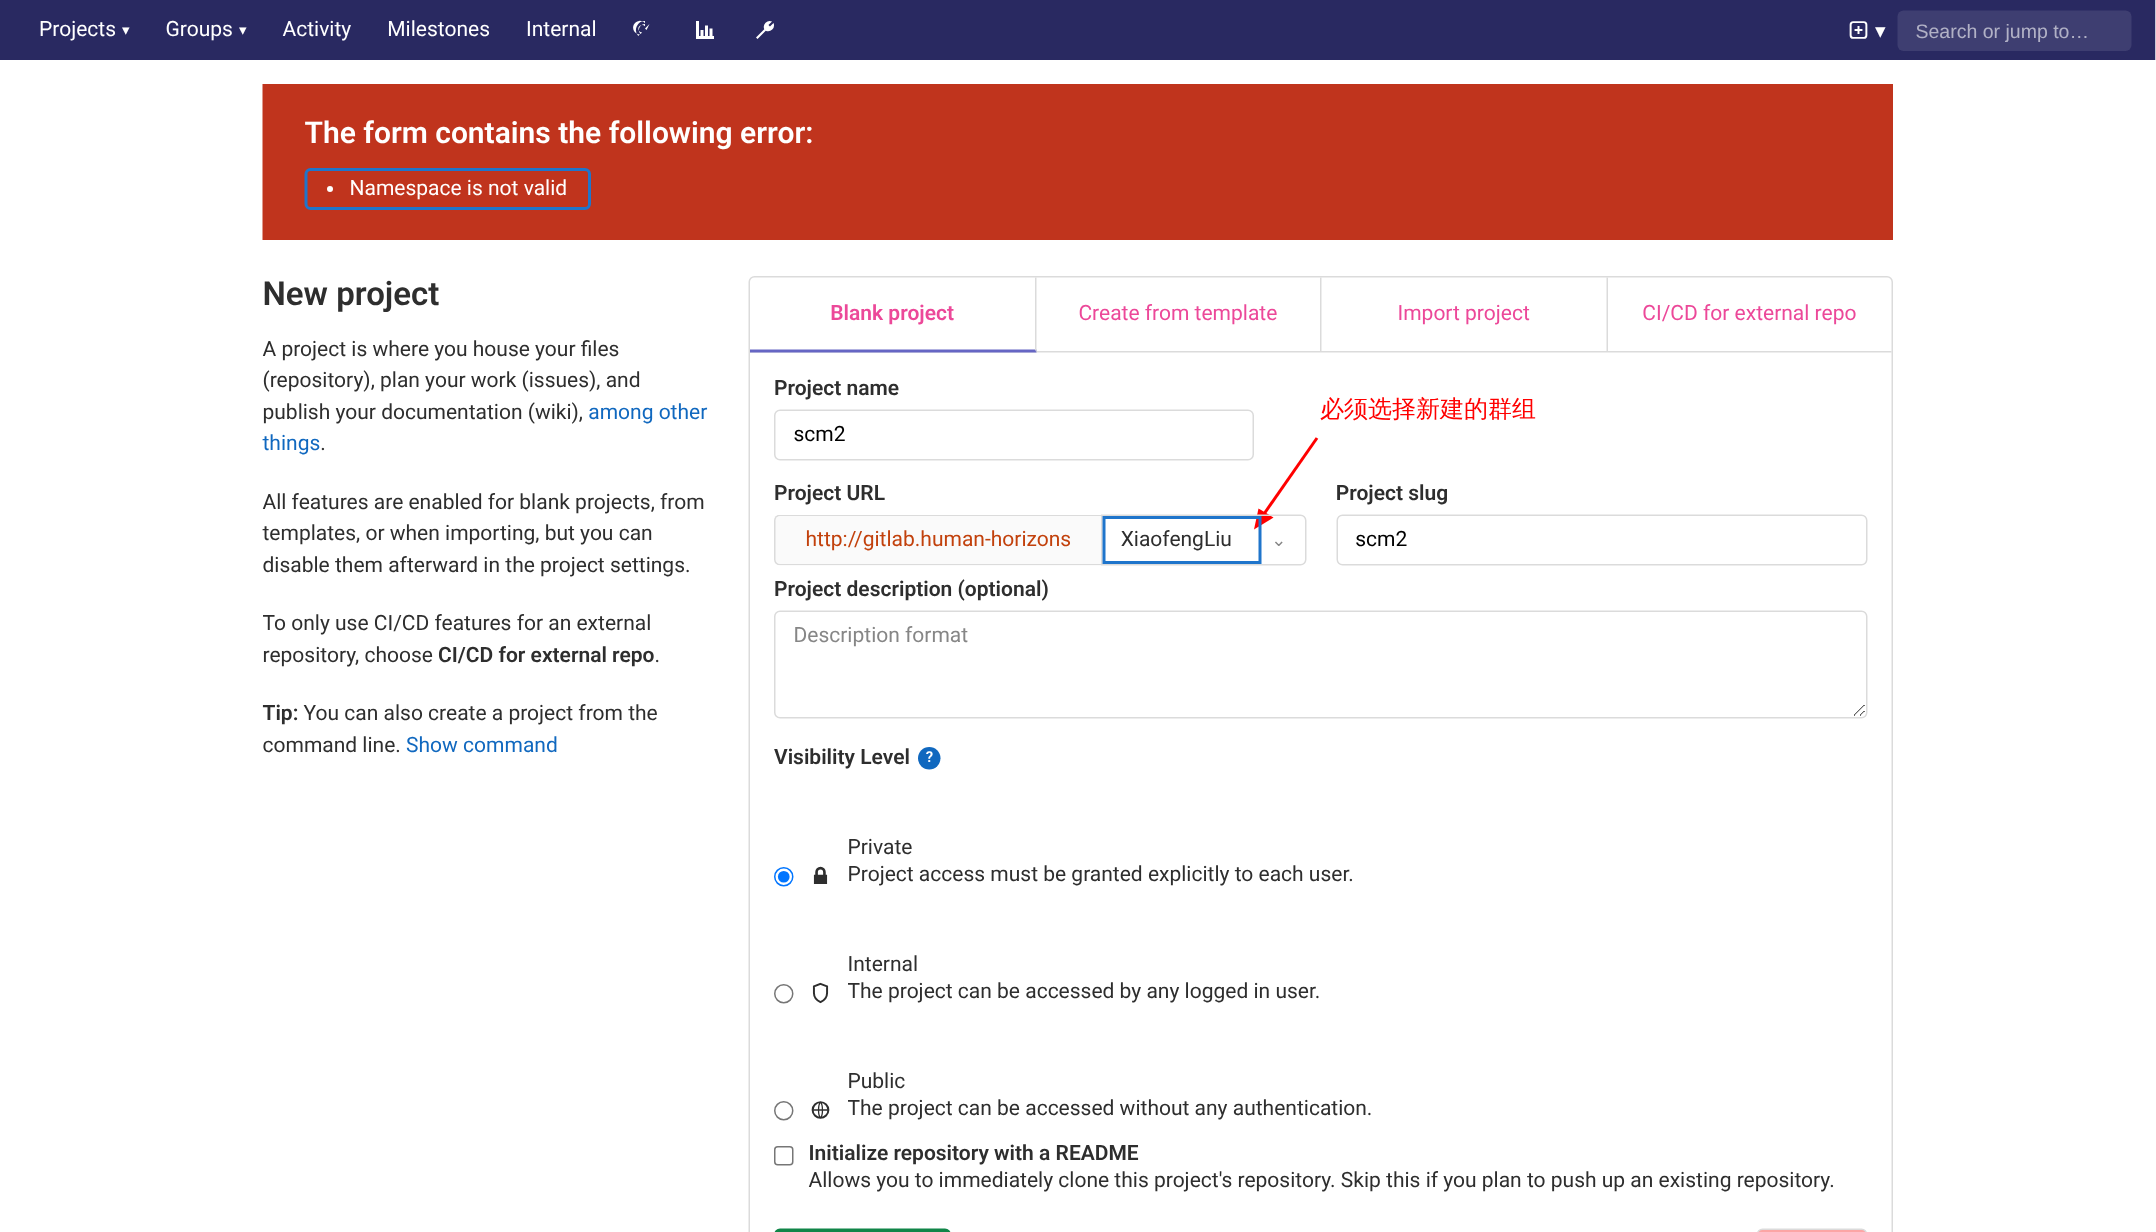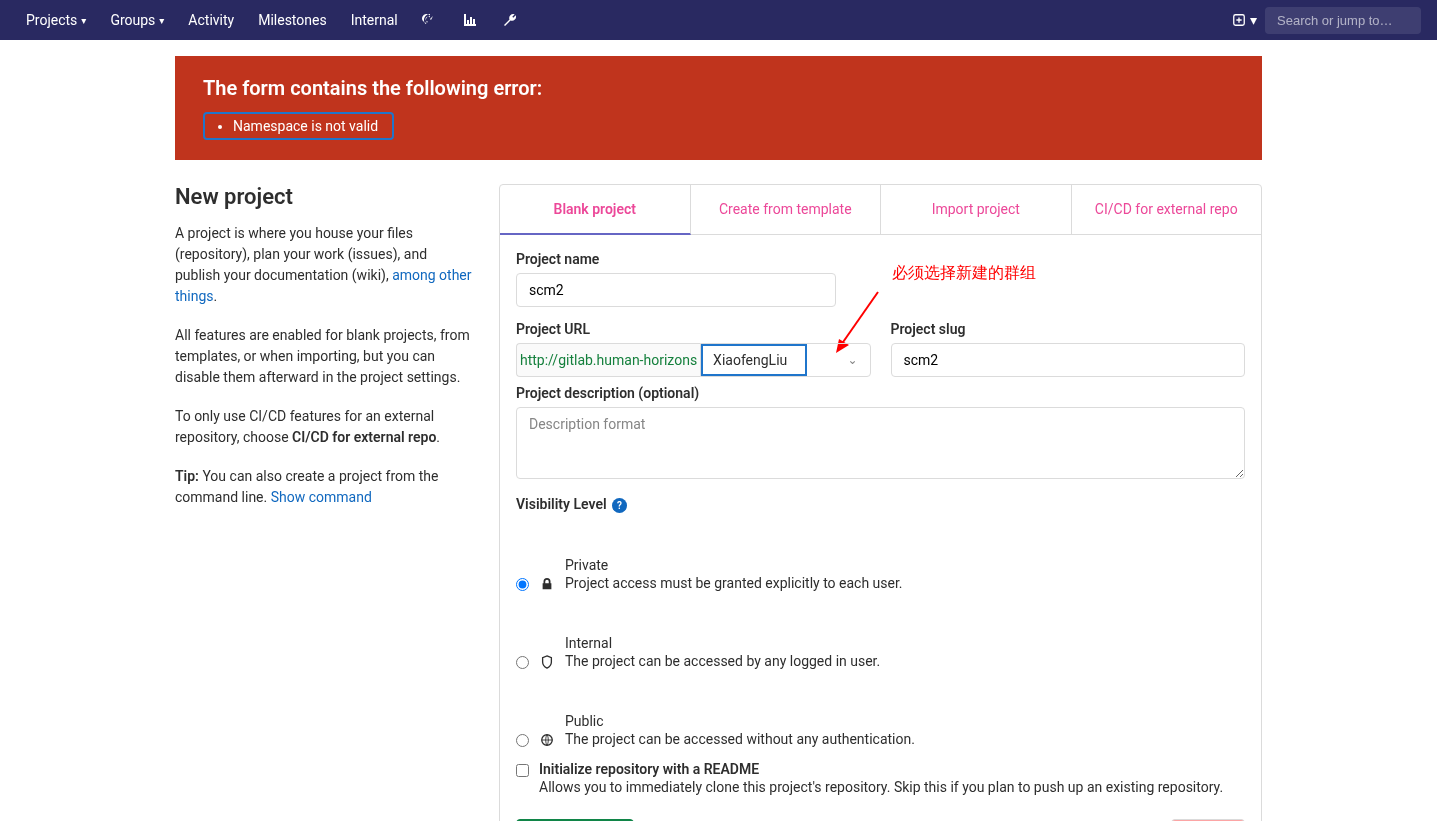--- a/index.html
+++ b/index.html
@@ -32,21 +32,21 @@
 .form-body { padding: 16px; position: relative; }
 .form-group { margin-bottom: 14px; }
 .form-label { display: block; font-weight: 600; font-size: 14px; margin-bottom: 6px; }
 .text-input, .textarea-input { width: 100%; border: 1px solid #dbdbdb; border-radius: 4px; padding: 8px 12px; font-size: 14px; font-family: inherit; }
 .textarea-input { height: 72px; resize: vertical; }
 .text-input::placeholder, .textarea-input::placeholder { color: #868686; }
 .url-row { display: flex; gap: 20px; }
 .url-col { flex: 1; }
 .slug-col { flex: 1; }
 .url-group { display: flex; }
-.url-prefix { border: 1px solid #dbdbdb; border-right: none; border-radius: 4px 0 0 4px; background: #fafafa; padding: 8px 3px; font-size: 14px; color: #15803d; white-space: nowrap; overflow: hidden; }
+.url-prefix { border: 1px solid #dbdbdb; border-right: none; border-radius: 4px 0 0 4px; background: #fafafa; padding: 8px 20px; font-size: 14px; color: #c2410c; white-space: nowrap; overflow: hidden; }
 .url-select { flex: 1; border: 1px solid #dbdbdb; border-radius: 0 4px 4px 0; padding: 8px 12px; font-size: 14px; display: flex; justify-content: space-between; align-items: center; cursor: pointer; position: relative; }
 .url-select .highlight-box { position: absolute; left: 0; top: 0; bottom: 0; width: 106px; border: 2px solid #1f75cb; pointer-events: none; }
 .url-select .sel-caret { color: #868686; font-size: 12px; }
 .help-icon { display: inline-flex; width: 15px; height: 15px; border-radius: 50%; background: #1068bf; color: #fff; font-size: 10px; align-items: center; justify-content: center; vertical-align: middle; margin-left: 2px; }
 .radio-row { display: flex; align-items: flex-end; gap: 10px; margin-bottom: 12px; margin-top: 44px; }
 .radio-row input { margin-top: 3px; }
 .radio-icon { width: 16px; display: flex; justify-content: center; align-items: center; margin-top: 1px; }
 .radio-content .r-title { font-weight: 400; font-size: 14px; margin-bottom: 2px; }
 .radio-content .r-desc { font-size: 14px; color: #2e2e2e; }
 .check-row { display: flex; align-items: flex-start; gap: 10px; margin-bottom: 4px; }
@@ -132,21 +132,21 @@
   <div class="main-panel">
     <div class="tabs">
       <div class="tab active">Blank project</div>
       <div class="tab">Create from template</div>
       <div class="tab">Import project</div>
       <div class="tab">CI/CD for external repo</div>
     </div>
 
     <div class="form-body">
 
-      <div class="annotation" style="top:28px; left:392px;">必须选择新建的群组</div>
+      <div class="annotation" style="top:28px; left:380px;">必须选择新建的群组</div>
       <svg class="arrow-annot" style="top:52px; left:333px;" width="50" height="70">
         <line x1="45" y1="5" x2="8" y2="58" stroke="#f00" stroke-width="2"></line>
         <polygon points="3,66 6,52 16,58" fill="#f00"></polygon>
       </svg>
 
       <div class="form-group">
         <label class="form-label">Project name</label>
         <input class="text-input pn-input" value="scm2" style="">
       </div>
 

